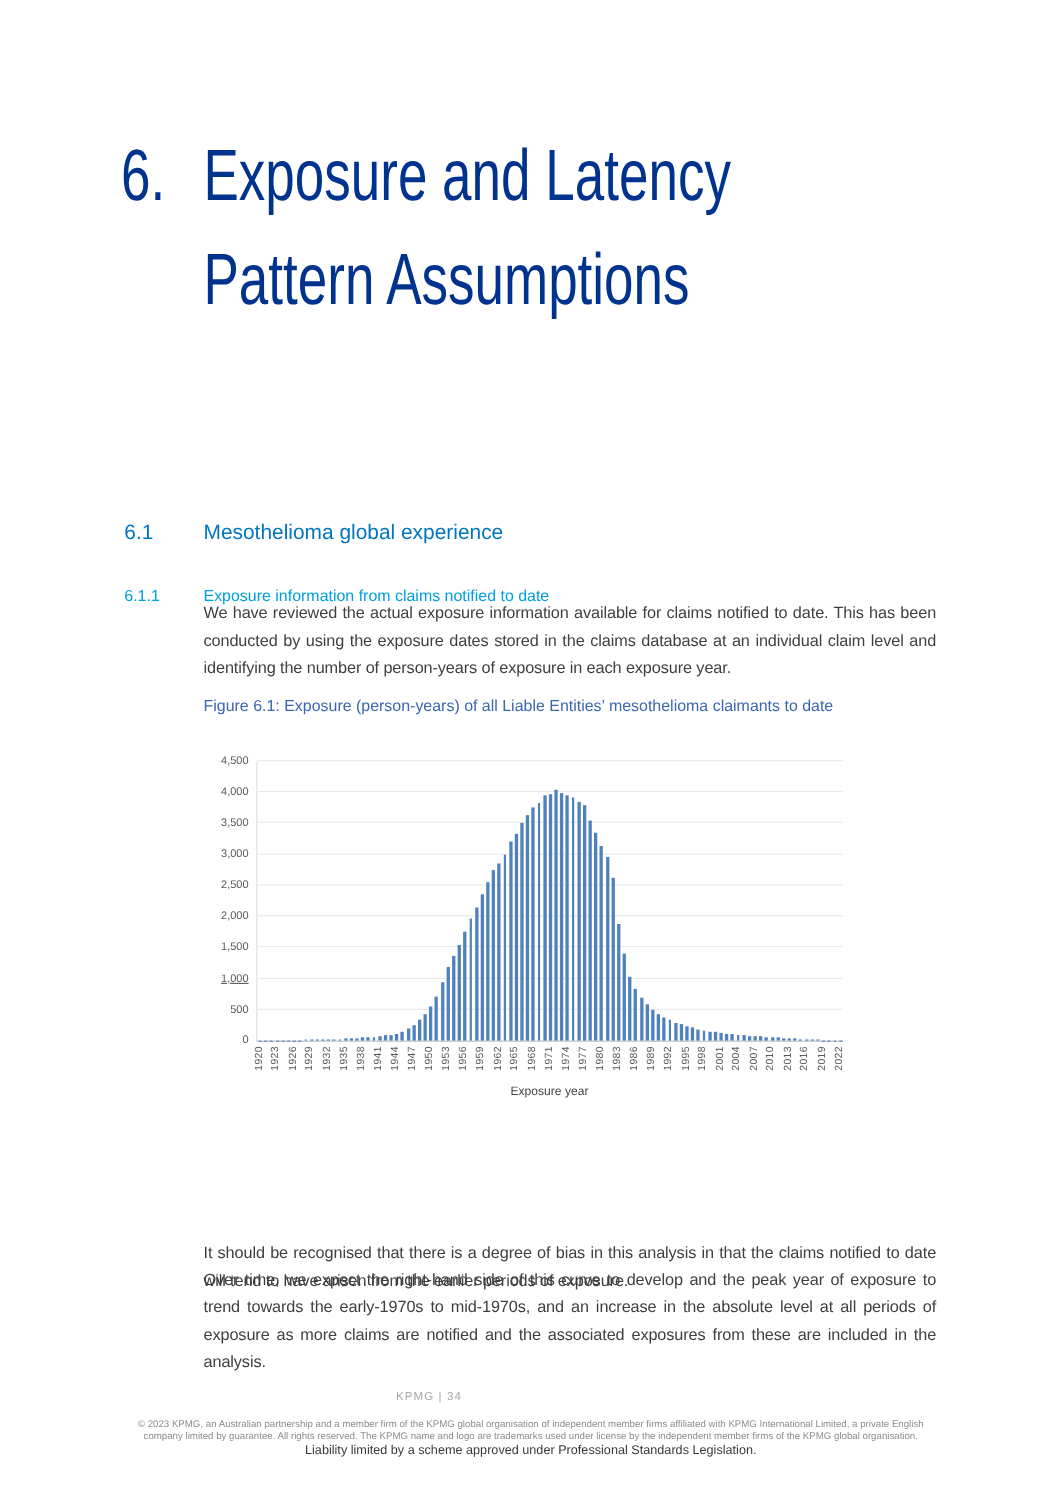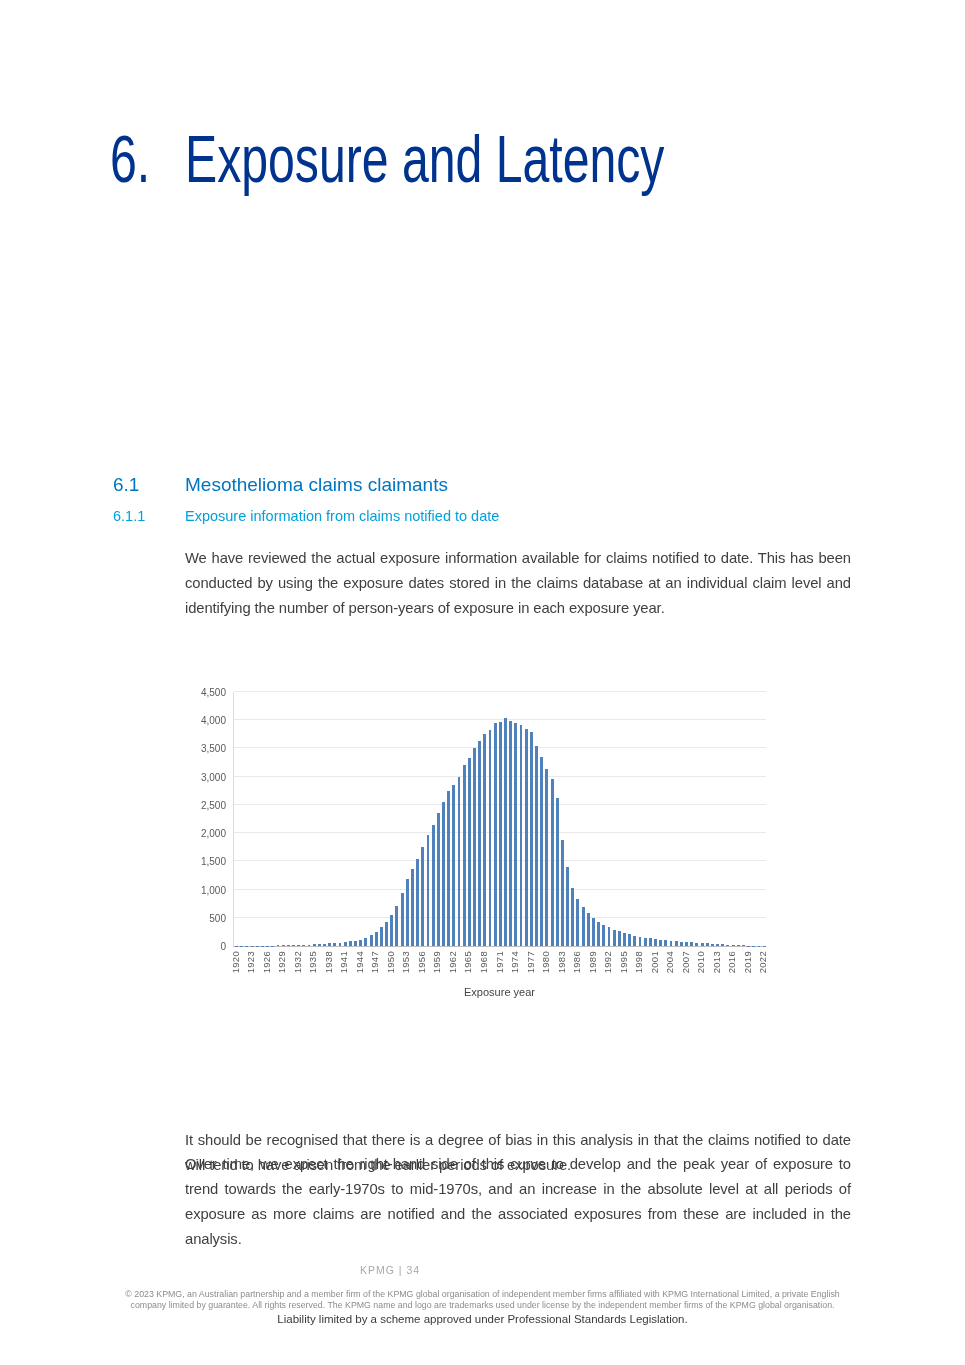--- a/index.html
+++ b/index.html
@@ -11,21 +11,21 @@
   }
   
   .chapter{position:absolute;top:112px;left:110px;display:flex;color:var(--chapter-blue);}
   .cond{display:inline-block;transform:scaleX(0.73);transform-origin:0 50%;white-space:nowrap;}
   .chapter-num{width:75px;font-size:66px;line-height:94px;}
   .chapter-title{font-size:66px;line-height:94px;}
   .chapter-title .tline{display:block;}
   
   .srow{position:absolute;left:113px;display:flex;align-items:baseline;}
   .sec61{top:474px;font-size:19px;color:var(--section-blue);align-items:center;}
-  .sec611{top:508px;font-size:14.5px;color:var(--subsection-blue);}
+  .sec611{top:534px;font-size:14.5px;color:var(--subsection-blue);}
   .sec-num{display:inline-block;width:72px;flex:0 0 72px;}
   
   .body{position:absolute;left:185px;width:666px;margin:0;font-size:14.8px;
         line-height:25px;letter-spacing:-0.1px;color:var(--body-gray);text-align:justify;}
   .intro{top:546px;}
   .p1{top:1036px;}
   .p2{top:1094px;margin-top:34px;}
   .p3{top:1152px;}
   .caption{position:absolute;left:185px;top:634px;font-size:14.5px;color:var(--caption-blue);}
   
@@ -54,42 +54,44 @@
 <body>
 
 <div class="page" style="--chapter-blue: #00338D; --section-blue: #0076C0; --subsection-blue: #00A0DC; --caption-blue: #3B67B0; --body-gray: #3F3F3F; --bar-blue: #4F81BD;">
 
   <header class="chapter">
     <div class="chapter-num">
       <span class="cond">6.</span>
     </div>
     <div class="chapter-title">
       <span class="tline"><span class="cond">Exposure and Latency</span></span>
+      <span class="tline"><span class="cond">Pattern Assumptions</span></span>
     </div>
   </header>
 
   <div class="srow sec61">
     <span class="sec-num">6.1</span>
-    <span class="sec-title">Mesothelioma claims claimants</span>
+    <span class="sec-title">Mesothelioma global experience</span>
   </div>
 
   <div class="srow sec611">
     <span class="sec-num">6.1.1</span>
     <span class="sec-title">Exposure information from claims notified to date</span>
   </div>
 
   <p class="body intro">We have reviewed the actual exposure information available for claims notified to date. This has been conducted by using the exposure dates stored in the claims database at an individual claim level and identifying the number of person-years of exposure in each exposure year.</p>
 
+  <div class="caption">Figure 6.1: Exposure (person-years) of all Liable Entities’ mesothelioma claimants to date</div>
 
   <figure class="chart">
     <div class="chart-grid">
       <div class="y-axis">
           <div class="ylab" style="bottom: 0%;">0</div>
           <div class="ylab" style="bottom: 11.1111%;">500</div>
-          <div class="ylab" style="bottom: 22.2222%;">1,000</div>
+          <div class="ylab" style="bottom: 22.2222%; text-decoration: underline;">1,000</div>
           <div class="ylab" style="bottom: 33.3333%;">1,500</div>
           <div class="ylab" style="bottom: 44.4444%;">2,000</div>
           <div class="ylab" style="bottom: 55.5556%;">2,500</div>
           <div class="ylab" style="bottom: 66.6667%;">3,000</div>
           <div class="ylab" style="bottom: 77.7778%;">3,500</div>
           <div class="ylab" style="bottom: 88.8889%;">4,000</div>
           <div class="ylab" style="bottom: 100%; text-align: center;">4,500</div>
         </div>
       <div class="plot">
           <div class="gridline" style="bottom: 11.1111%;"></div>

